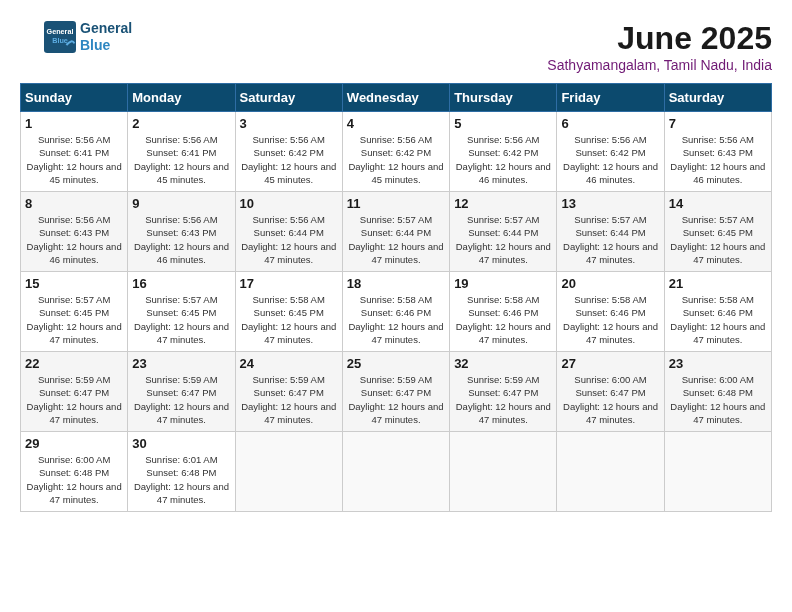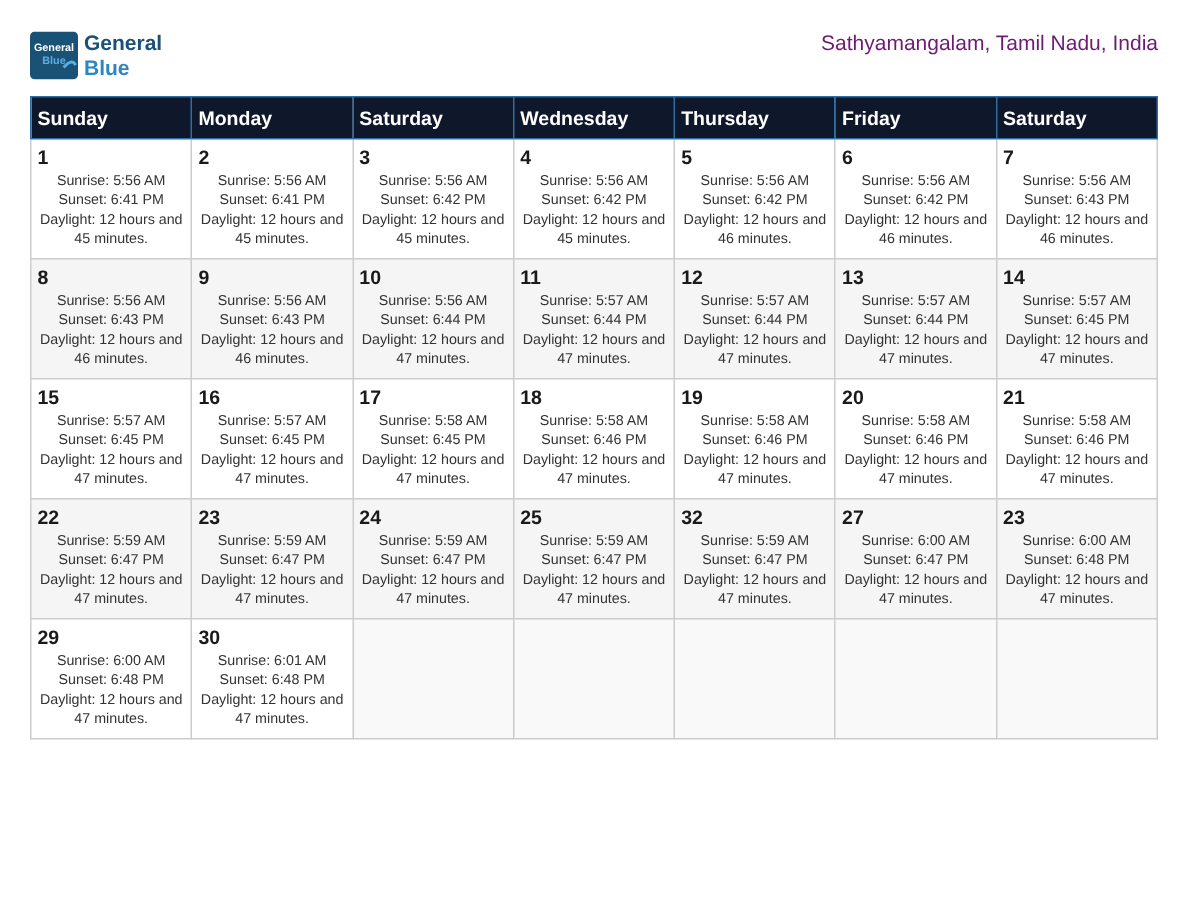--- a/index.html
+++ b/index.html
@@ -8,20 +8,21 @@
       background: #fff;
       width: 792px;
       min-height: 612px;
       padding: 20px;
     }
     .header-area {
       display: flex;
       justify-content: space-between;
       align-items: flex-start;
       margin-bottom: 10px;
+      margin-left: 24px;
     }
     .logo {
       display: flex;
       align-items: center;
       gap: 4px;
     }
     .logo-icon {
       width: 32px;
       height: 32px;
     }
@@ -36,21 +37,21 @@
     .location {
       font-size: 14px;
       color: #701a75;
     }
     table {
       width: 100%;
       border-collapse: collapse;
       font-size: 11px;
     }
     thead th {
-      background-color: #0f172a;
+      background-color: #0c4a6e;
       color: white;
       padding: 6px 4px;
       text-align: left;
       font-size: 13px;
       font-weight: bold;
       border: 1px solid #2e6da4;
     }
     tbody td {
       border: 1px solid #ccc;
       vertical-align: top;
@@ -89,20 +90,21 @@
       <text x="20" y="16" text-anchor="middle" fill="white" font-size="9" font-weight="bold" font-family="Arial">General</text>
       <text x="20" y="27" text-anchor="middle" fill="#5dade2" font-size="9" font-weight="bold" font-family="Arial">Blue</text>
       <path d="M28 30 Q35 22 38 28" stroke="#5dade2" stroke-width="2.5" fill="none"></path>
     </svg>
     <div>
       <div style="font-size:14px; font-weight:bold; color:#1a5276; line-height:1.2">General</div>
       <div style="font-size:14px; font-weight:bold; color:#2e86c1; line-height:1.2">Blue</div>
     </div>
   </div>
   <div class="title-area">
+    <div class="month-title">June 2025</div>
     <div class="location">Sathyamangalam, Tamil Nadu, India</div>
   </div>
 </div>
 
 <table>
   <thead>
     <tr>
     <th>Sunday</th>
         <th>Monday</th>
         <th>Saturday</th>

